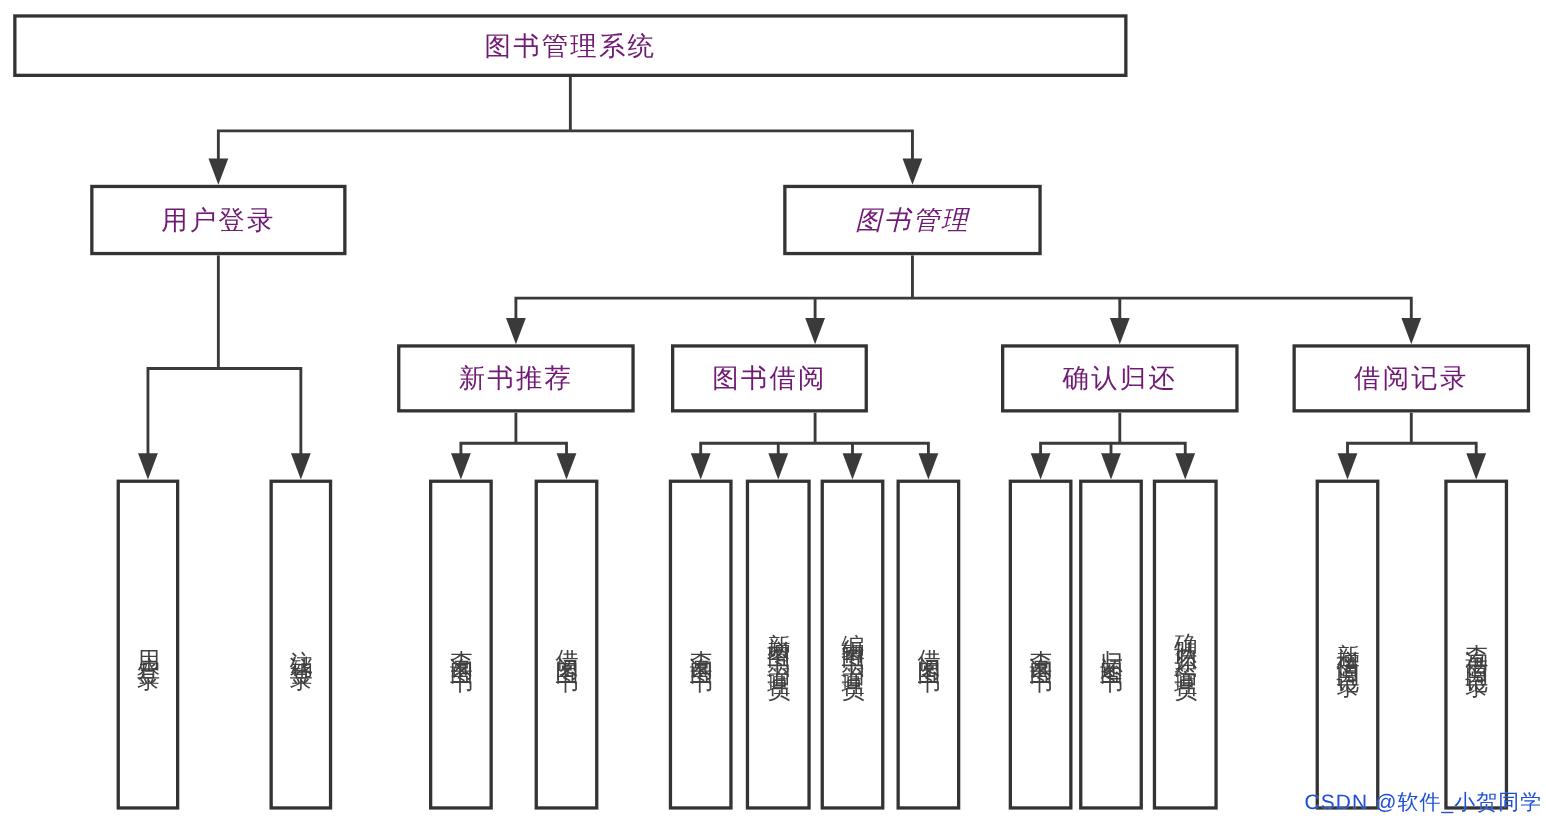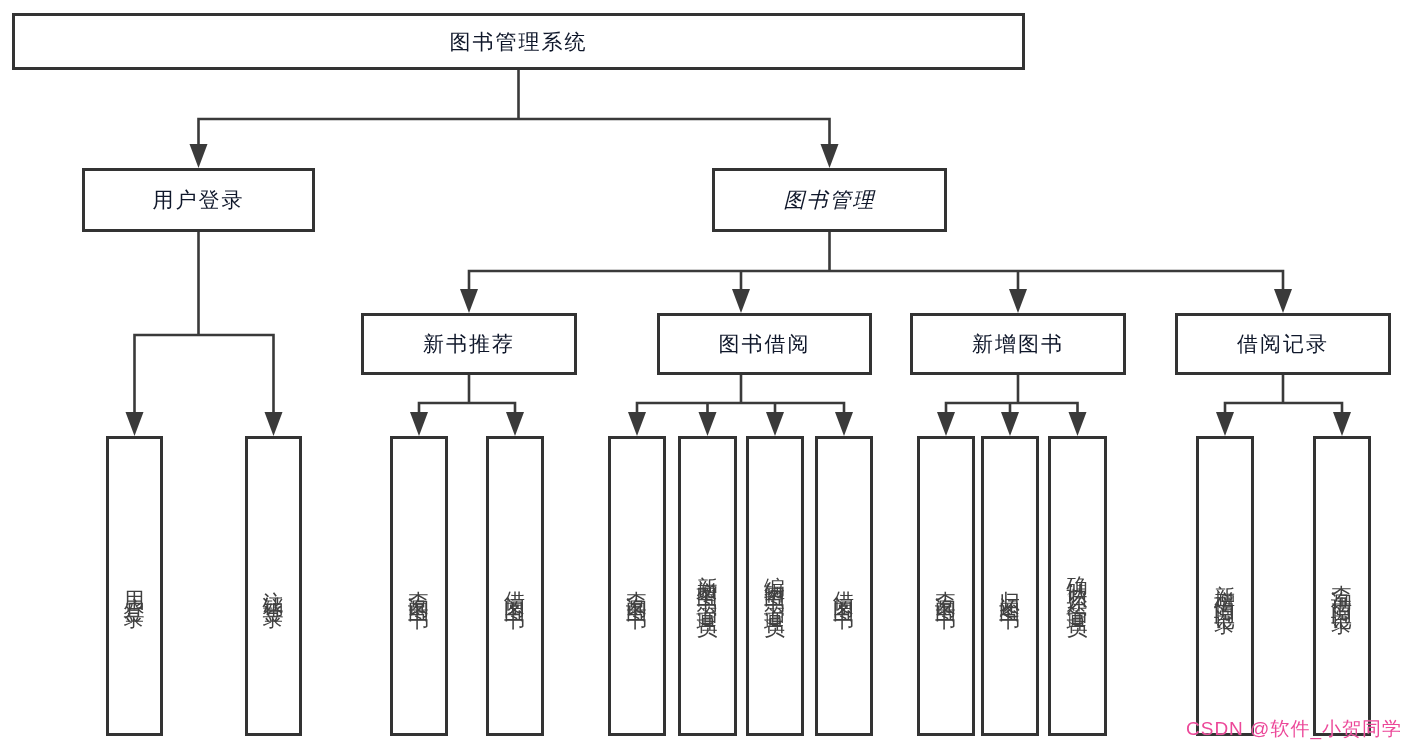--- a/index.html
+++ b/index.html
@@ -31,22 +31,22 @@
     stroke: none;
   }
   .hbox {
     position: absolute;
     background: #ffffff;
     border: 3px solid #333333;
     box-sizing: border-box;
     display: flex;
     align-items: center;
     justify-content: center;
-    font-size: 21px;
-    color: #0f172a;
+    font-size: 24px;
+    color: #701a75;
     letter-spacing: 2px;
     z-index: 2;
   }
   .vbox {
     position: absolute;
     background: #ffffff;
     border: 3px solid #333333;
     box-sizing: border-box;
     display: flex;
     align-items: center;
@@ -61,21 +61,21 @@
     letter-spacing: 6px;
     line-height: 1;
     white-space: nowrap;
   }
   .watermark {
     position: absolute;
     left: 1186px;
     top: 716px;
     width: 210px;
     font-size: 19px;
-    color: #ec4899;
+    color: #1d4ed8;
     letter-spacing: 1px;
     white-space: nowrap;
     z-index: 5;
     text-shadow: 0 0 1px rgba(255,255,255,0.6);
   }
 </style>
 </head>
 <body>
 
 <div id="canvas">
@@ -125,25 +125,25 @@
   <div class="hbox" style="left:82px; top:168px; width:233px; height:64px;">
     <span>用户登录</span>
   </div>
   <div class="hbox" style="left:712px; top:168px; width:235px; height:64px;font-style:italic;">
     <span>图书管理</span>
   </div>
 
   <div class="hbox" style="left:361px; top:313px; width:216px; height:62px;justify-content:center;">
     <span>新书推荐</span>
   </div>
-  <div class="hbox" style="left:657px; top:313px; width:215px; height:62px;">
+  <div class="hbox" style="left:610px; top:313px; width:179px; height:62px;">
     <span>图书借阅</span>
   </div>
   <div class="hbox" style="left:910px; top:313px; width:216px; height:62px;">
-    <span>新增图书</span>
+    <span>确认归还</span>
   </div>
   <div class="hbox" style="left:1175px; top:313px; width:216px; height:62px;">
     <span>借阅记录</span>
   </div>
 
   <div class="vbox" style="left:106px; top:436px; width:57px; height:300px;">
     <span class="vtext">用户登录</span>
   </div>
   <div class="vbox" style="left:245px; top:436px; width:57px; height:300px;">
     <span class="vtext">注销登录</span>

